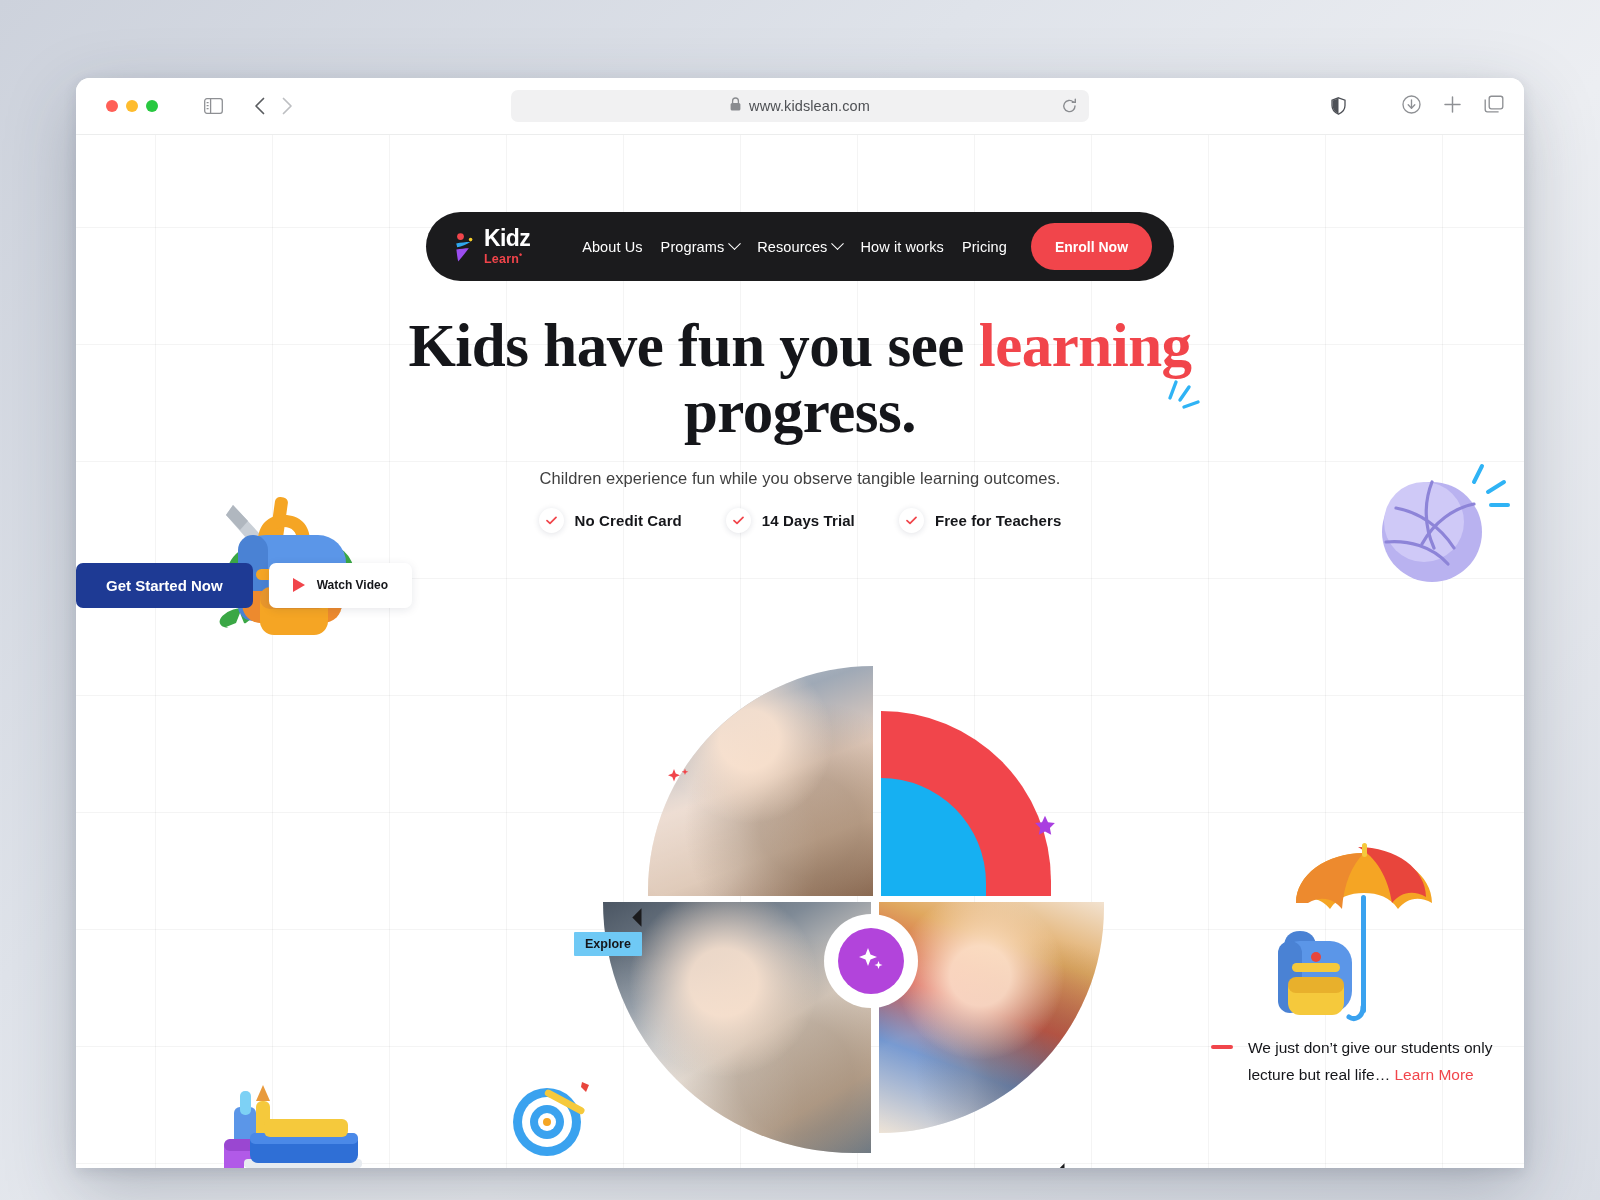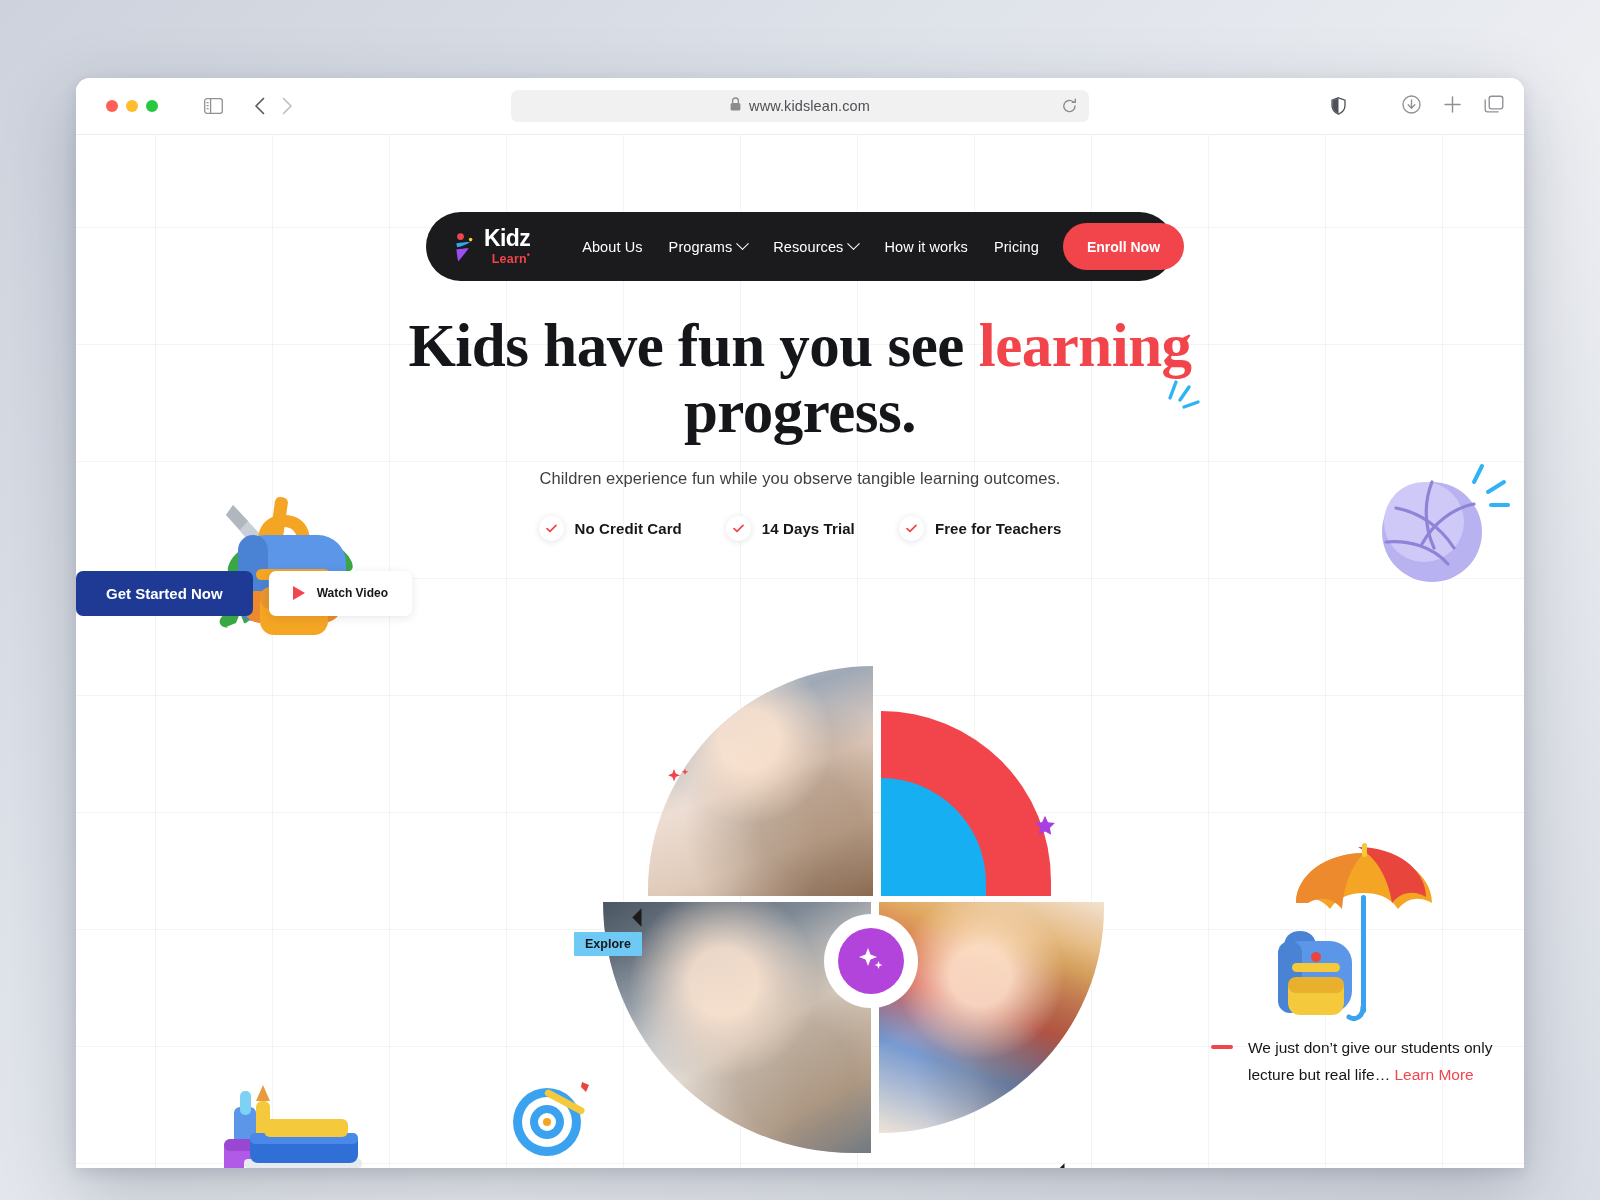--- a/index.html
+++ b/index.html
@@ -56,26 +56,26 @@
   }
 
   
   .navbar {
     position:absolute; left:50%; transform:translateX(-50%); top:77px;
     width:748px; height:69px; background:#1b1b1d; border-radius:40px;
     display:flex; align-items:center; padding:0 10px 0 28px; z-index:20;
   }
   .logo { display:flex; align-items:center; gap:9px; }
   .logo-mark { width:21px; height:30px; position:relative; }
-  .logo-text { line-height:1;text-align:right; }
+  .logo-text { line-height:1; }
   .logo-kidz { font-size:23px; font-weight:800; color:#fff; letter-spacing:-.6px; display:block; }
   .logo-learn { font-size:12.5px; font-weight:700; color:#f0444a; letter-spacing:.2px; display:block; margin-top:1px;}
   .logo-learn sup { font-size:9px; }
 
-  .nav-links { display:flex; align-items:center; gap:26px; margin-left:52px; }
+  .nav-links { display:flex; align-items:center; gap:18px; margin-left:52px; }
   .nav-link {
     color:#fff; font-size:14.5px; font-weight:500; letter-spacing:.1px;
     display:flex; align-items:center; gap:6px; cursor:pointer; white-space:nowrap;
   }
   .caret { width:9px; height:9px; border-right:1.7px solid #fff; border-bottom:1.7px solid #fff;
            transform:rotate(45deg) translate(-2px,-2px); }
   .enroll {
     margin-left:24px; background:#f1454b; color:#fff; border:none;
     font-family:inherit; font-size:14px; font-weight:600;
     padding:12px 24px; height:47px; border-radius:30px; cursor:pointer; white-space:nowrap;
@@ -86,21 +86,21 @@
   h1.hero-title {
     font-family:"Liberation Serif", serif;
     font-size:61px; font-weight:700; color:#15161a; line-height:1.09;
     letter-spacing:-.5px; position:relative; display:inline-block;
   }
   h1.hero-title .accent { color:#f1454b; }
   .sparkle-blue { position:absolute; right:-10px; top:52px; width:46px; height:42px; }
 
   .hero-sub { margin-top:23px; font-size:16.5px; color:#404040; letter-spacing:.05px; }
 
-  .features { margin-top:28px; display:flex; justify-content:center; gap:44px; }
+  .features { margin-top:20px; display:flex; justify-content:center; gap:44px; }
   .feature { display:flex; align-items:center; gap:11px; }
   .check-circle {
     width:25px; height:25px; border-radius:50%; background:#fff;
     box-shadow:0 1px 6px rgba(20,30,60,.13);
     display:flex; align-items:center; justify-content:center;
   }
   .feature-label { font-size:15px; font-weight:700; color:#15161a; letter-spacing:.1px; }
 
   .cta-row { margin-top:30px; display:flex; justify-content:flex-start; align-items:center; gap:16px; }
   .btn-primary {

